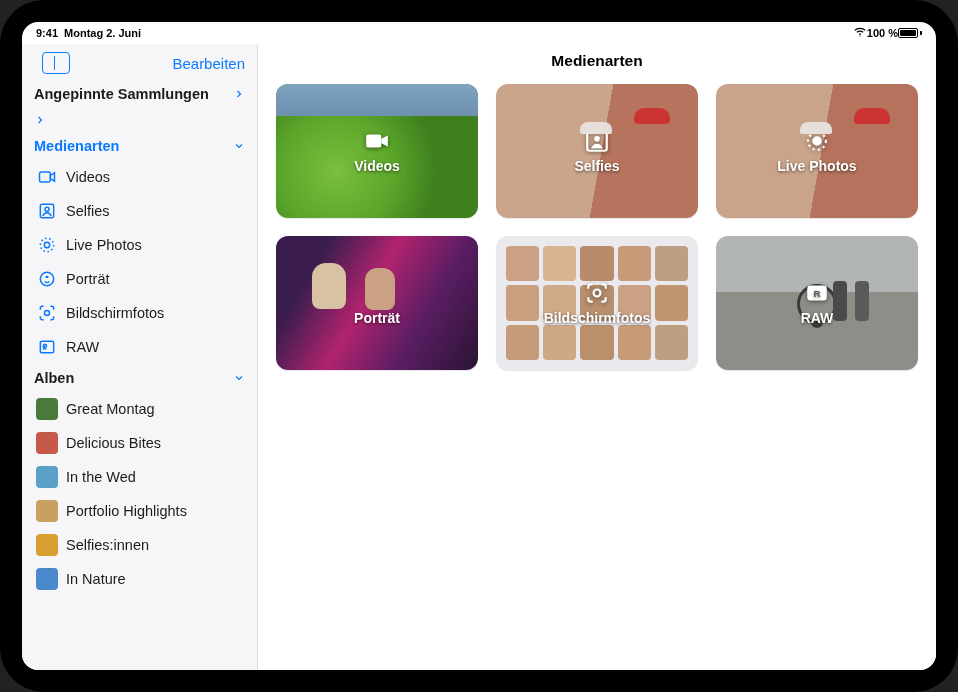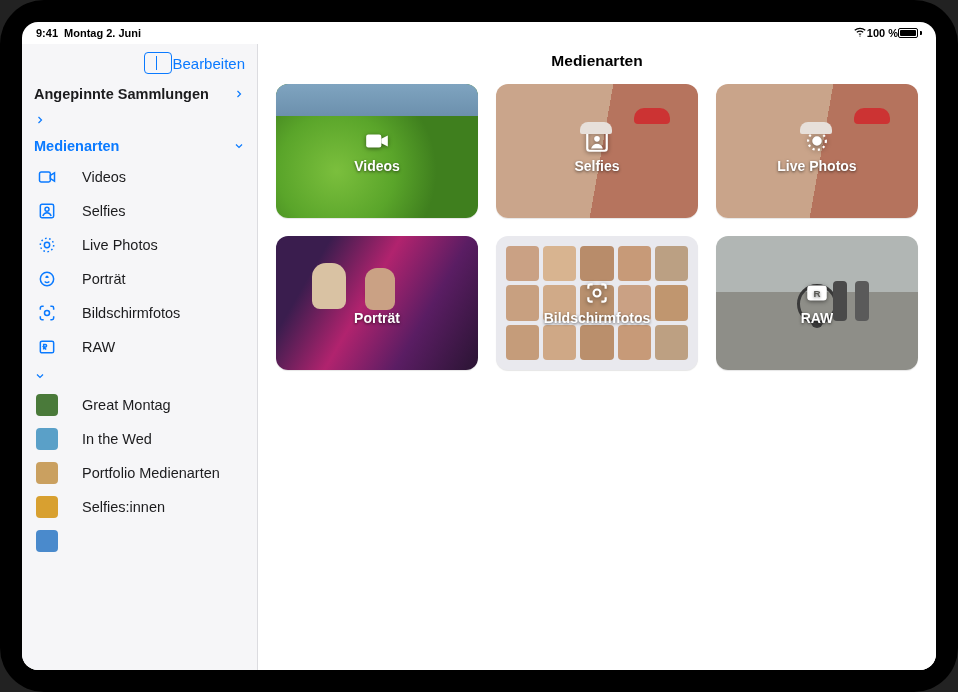--- a/index.html
+++ b/index.html
@@ -57,21 +57,21 @@
     width: 236px;
     background: #f6f6f8;
     border-right: 1px solid #dcdce0;
     display: flex;
     flex-direction: column;
     overflow: hidden;
   }
   .sidebar-header {
     display: flex;
     align-items: center;
-    justify-content: flex-end;
+    justify-content: space-between;
     padding: 8px 12px 6px 20px;
   }
   .sidebar-toggle {
     width: 28px; height: 22px;
     border: 1.4px solid #0a7aff;
     border-radius: 4px;
     position: relative;
     display: flex;
     align-items: center;
     justify-content: flex-start;
@@ -86,21 +86,21 @@
   .edit-btn {
     color: #0a7aff;
     font-size: 15px;
     font-weight: 500;
     background: none; border: none;
   }
   .sb-list { flex: 1; overflow-y: auto; padding-bottom: 6px; }
   .sb-section-row, .sb-item {
     display: flex;
     align-items: center;
-    gap: 24px;
+    gap: 8px;
     padding: 6px 12px;
     font-size: 14.5px;
     color: #1c1c1e;
   }
   .sb-section-row { font-weight: 600; justify-content: space-between; cursor: pointer; }
   .sb-section-row.active { color: #0a7aff; }
   .chev { width: 12px; height: 12px; flex: 0 0 auto; }
   .sb-item { padding-left: 14px; cursor: pointer; }
   .sb-item .icon-slot {
     width: 22px; height: 22px;
@@ -350,43 +350,49 @@
             <span class="icon-slot">
               <svg viewBox="0 0 24 24" fill="none" stroke="#0a7aff" stroke-width="1.8">
                   <rect x="4" y="5" width="16" height="14" rx="2"></rect>
                   <path d="M8 15V9h2a1.5 1.5 0 0 1 0 3H8l3 3"></path>
                 </svg>
             </span>
             <span class="lbl">RAW</span>
           </div>
 
           <div class="sb-section-row">
+            <span class="lbl">Alben</span>
             <svg class="chev" viewBox="0 0 24 24" fill="none" stroke="#0a7aff" stroke-width="2.4">
                 <polyline points="6 9 12 15 18 9"></polyline>
               </svg>
           </div>
 
           <div class="sb-item">
             <span class="thumb" style="background:#4a7a3a"></span>
             <span class="lbl">Great Montag</span>
           </div>
           <div class="sb-item">
+            <span class="thumb" style="background:#c65a4a"></span>
+            <span class="lbl">Delicious Bites</span>
+          </div>
+          <div class="sb-item">
             <span class="thumb" style="background:#5aa0c8"></span>
             <span class="lbl">In the Wed</span>
           </div>
           <div class="sb-item">
             <span class="thumb" style="background:#caa060"></span>
-            <span class="lbl">Portfolio Medienarten</span>
+            <span class="lbl">Portfolio Highlights</span>
           </div>
           <div class="sb-item">
             <span class="thumb" style="background:#d8a030"></span>
             <span class="lbl">Selfies:innen</span>
           </div>
           <div class="sb-item">
             <span class="thumb" style="background:#4a8acc"></span>
+            <span class="lbl">In Nature</span>
           </div>
         </div>
       </aside>
 
       <main class="main">
 
         <div class="main-header">
           <div class="main-title">Medienarten</div>
         </div>
         <div class="grid">

